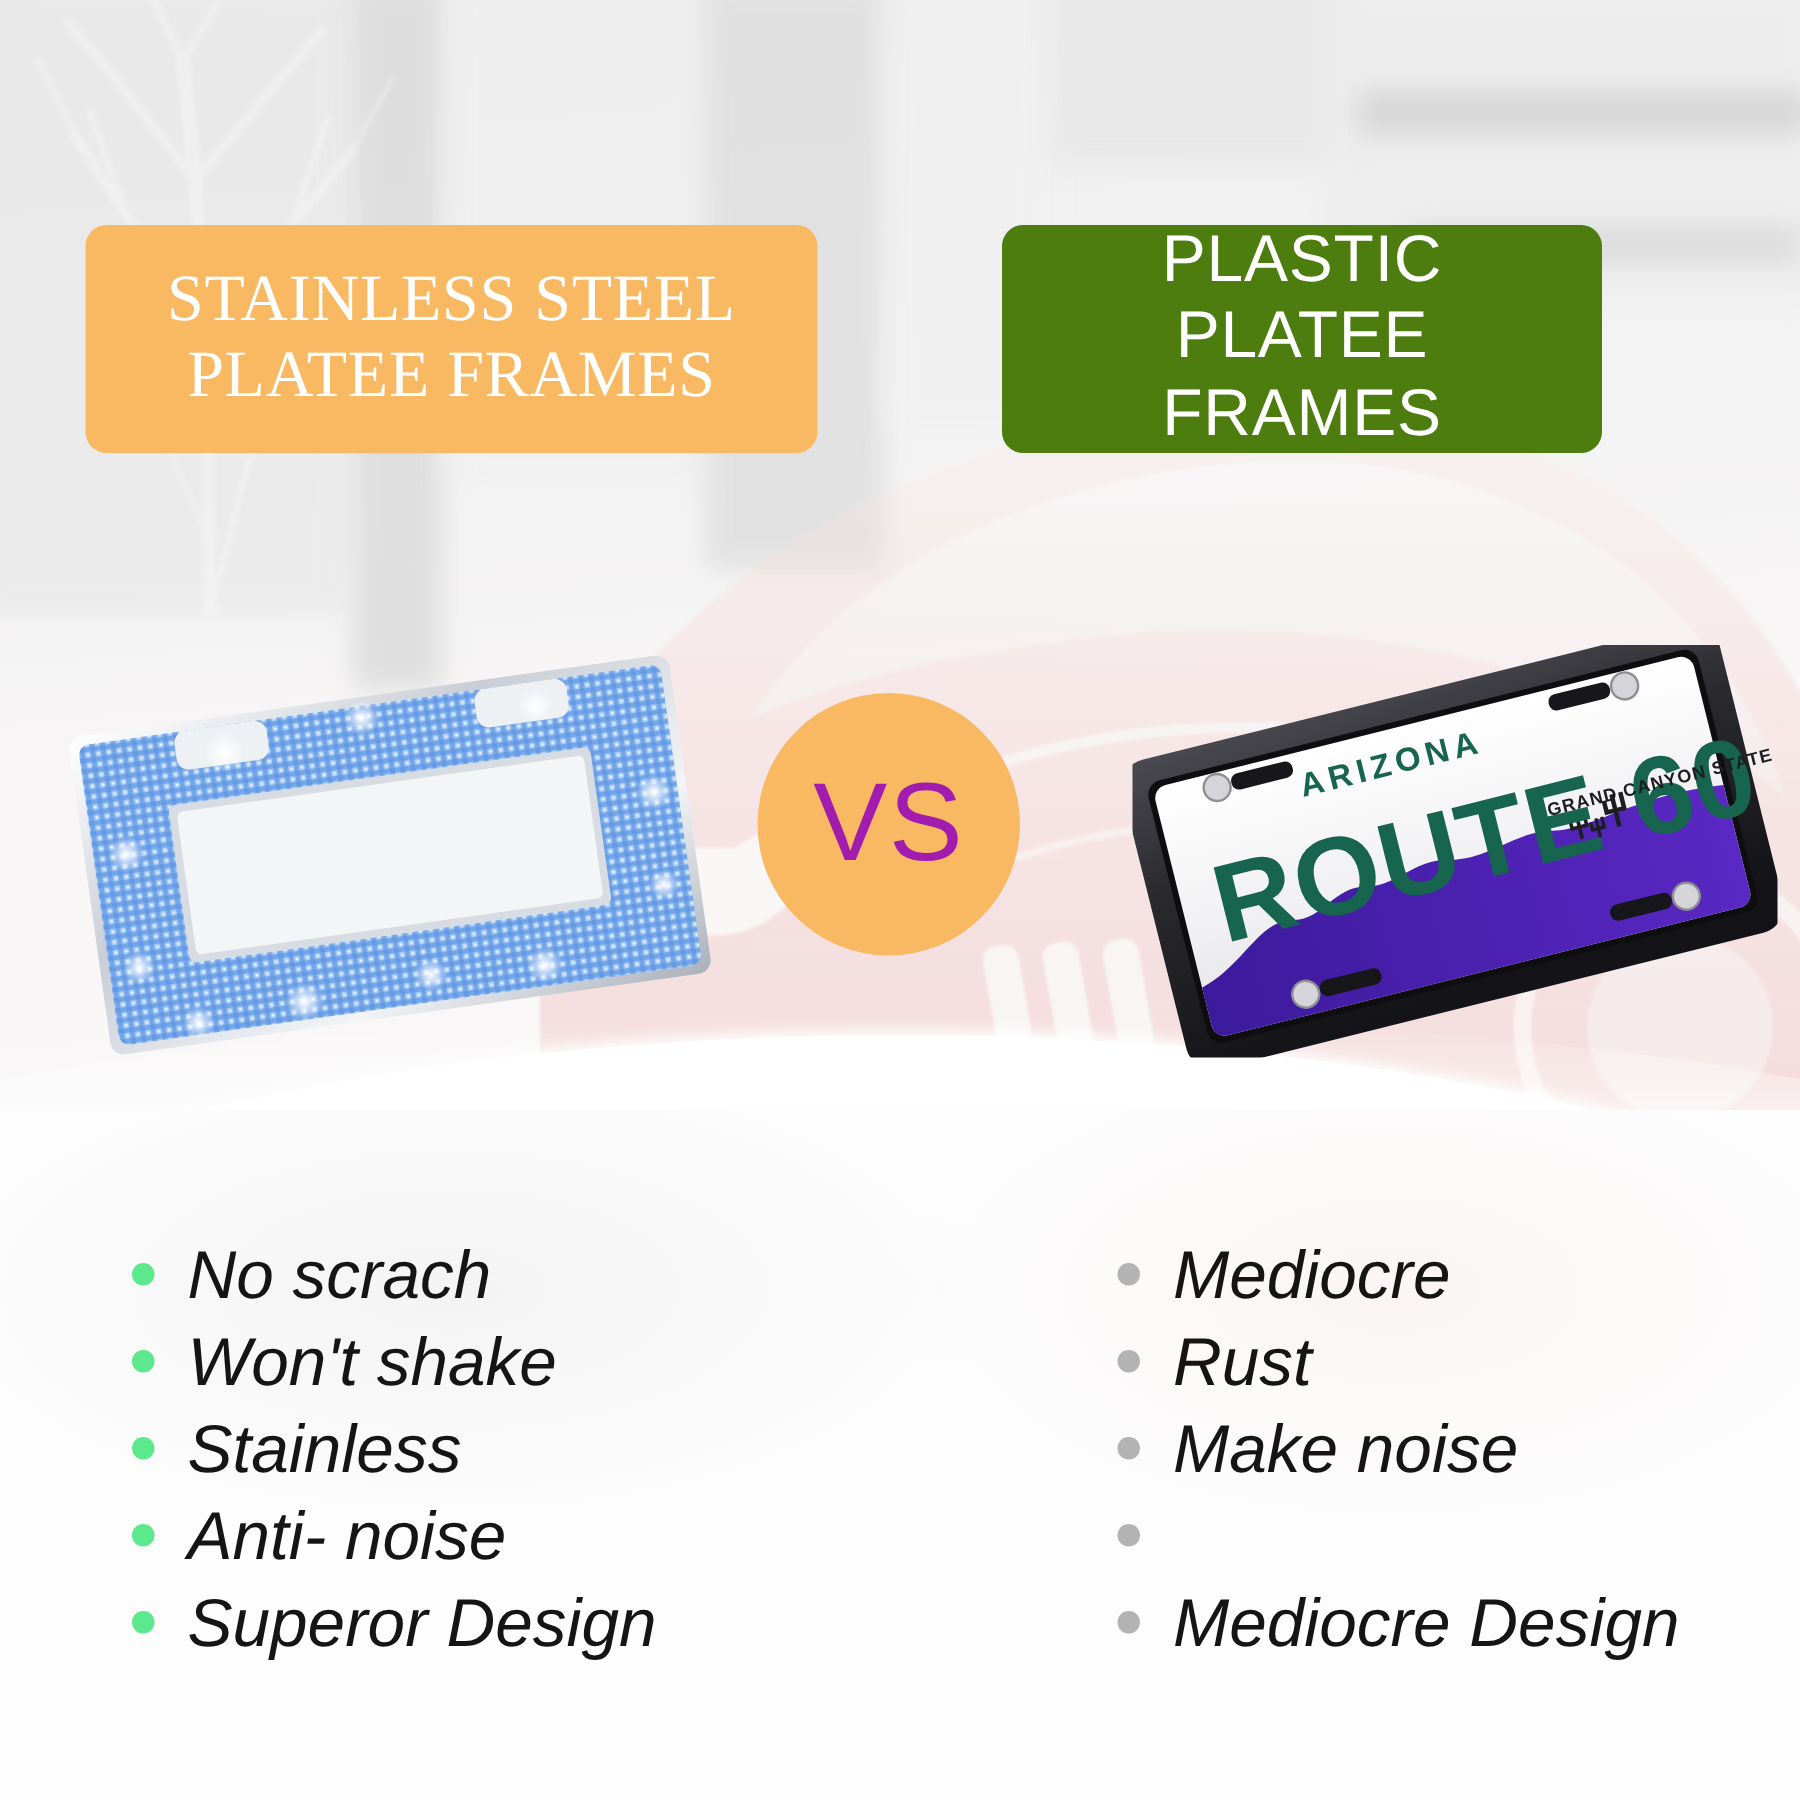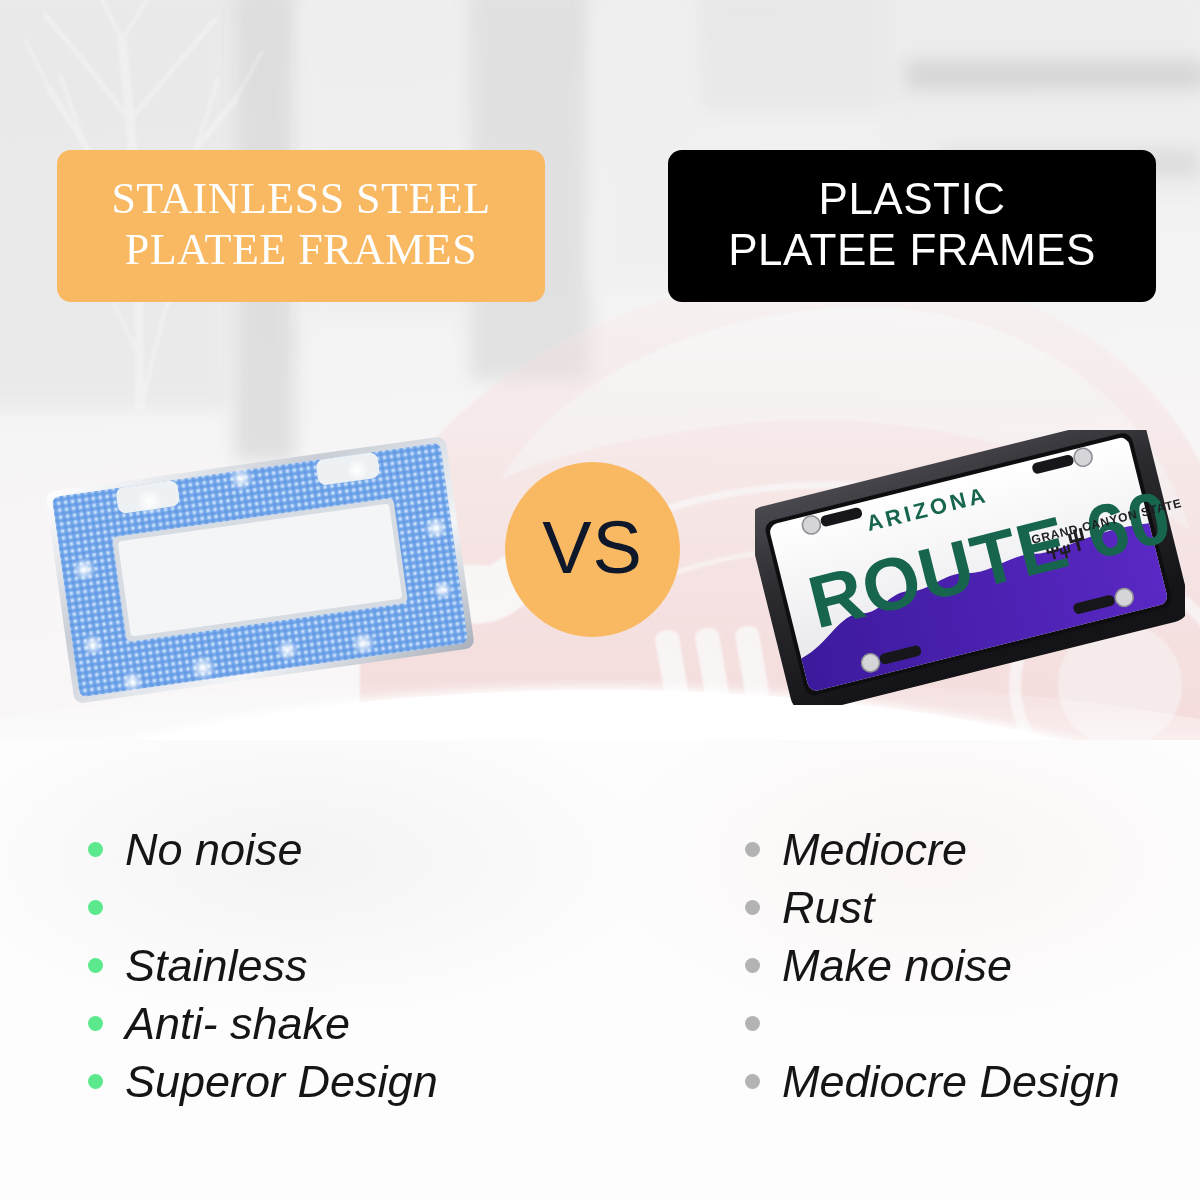--- a/index.html
+++ b/index.html
@@ -114,38 +114,38 @@
     white-space: pre-line;
   }
   #banner-left {
     left: 57px; top: 150px;
     width: 488px; height: 152px;
     background: #f9b963;
     font-family: Liberation Serif, serif;
   }
   #banner-right {
     left: 668px; top: 150px;
-    width: 488px; height: 152px;
-    background: #000000;
+    width: 400px; height: 152px;
+    background: #4d7c0f;
   }
 
   
   #vs-badge {
     position: absolute;
     left: 505px; top: 462px;
     width: 175px; height: 175px;
     border-radius: 50%;
     background: #f9b963;
     display: flex;
     align-items: center;
     justify-content: center;
     z-index: 6;
   }
   #vs-badge .vs-text {
-    color: #0f172a;
+    color: #a21caf;
     font-size: 74px;
     font-weight: 400;
     letter-spacing: 1px;
     line-height: 1;
     padding-bottom: 4px;
   }
 
   
   #product-left  { position:absolute; left: 40px;  top: 425px; width: 440px; height: 290px; z-index: 5;}
   #product-right { position:absolute; left: 755px; top: 430px; width: 430px; height: 275px; z-index: 5;}
@@ -381,32 +381,33 @@
         <circle cx="96" cy="206" r="9" fill="#d5d5d9" stroke="#8e8e95" stroke-width="1.6"></circle>
         <rect x="306" y="198" width="42" height="11" rx="5" fill="#17171b"></rect>
         <circle cx="358" cy="204" r="9" fill="#d5d5d9" stroke="#8e8e95" stroke-width="1.6"></circle>
       </g>
     </g>
   </svg>
 
   <div class="feat-col" id="list-left">
     <div class="feat-item">
       <span class="bullet"></span>
-      <span class="feat-label">No noise</span>
-    </div>
-    <div class="feat-item">
-      <span class="bullet"></span>
+      <span class="feat-label">No scrach</span>
+    </div>
+    <div class="feat-item">
+      <span class="bullet"></span>
+      <span class="feat-label">Won't shake</span>
     </div>
     <div class="feat-item">
       <span class="bullet"></span>
       <span class="feat-label">Stainless</span>
     </div>
     <div class="feat-item">
       <span class="bullet"></span>
-      <span class="feat-label">Anti- shake</span>
+      <span class="feat-label">Anti- noise</span>
     </div>
     <div class="feat-item">
       <span class="bullet"></span>
       <span class="feat-label">Superor Design</span>
     </div>
   </div>
 
   <div class="feat-col" id="list-right">
     <div class="feat-item">
       <span class="bullet"></span>

